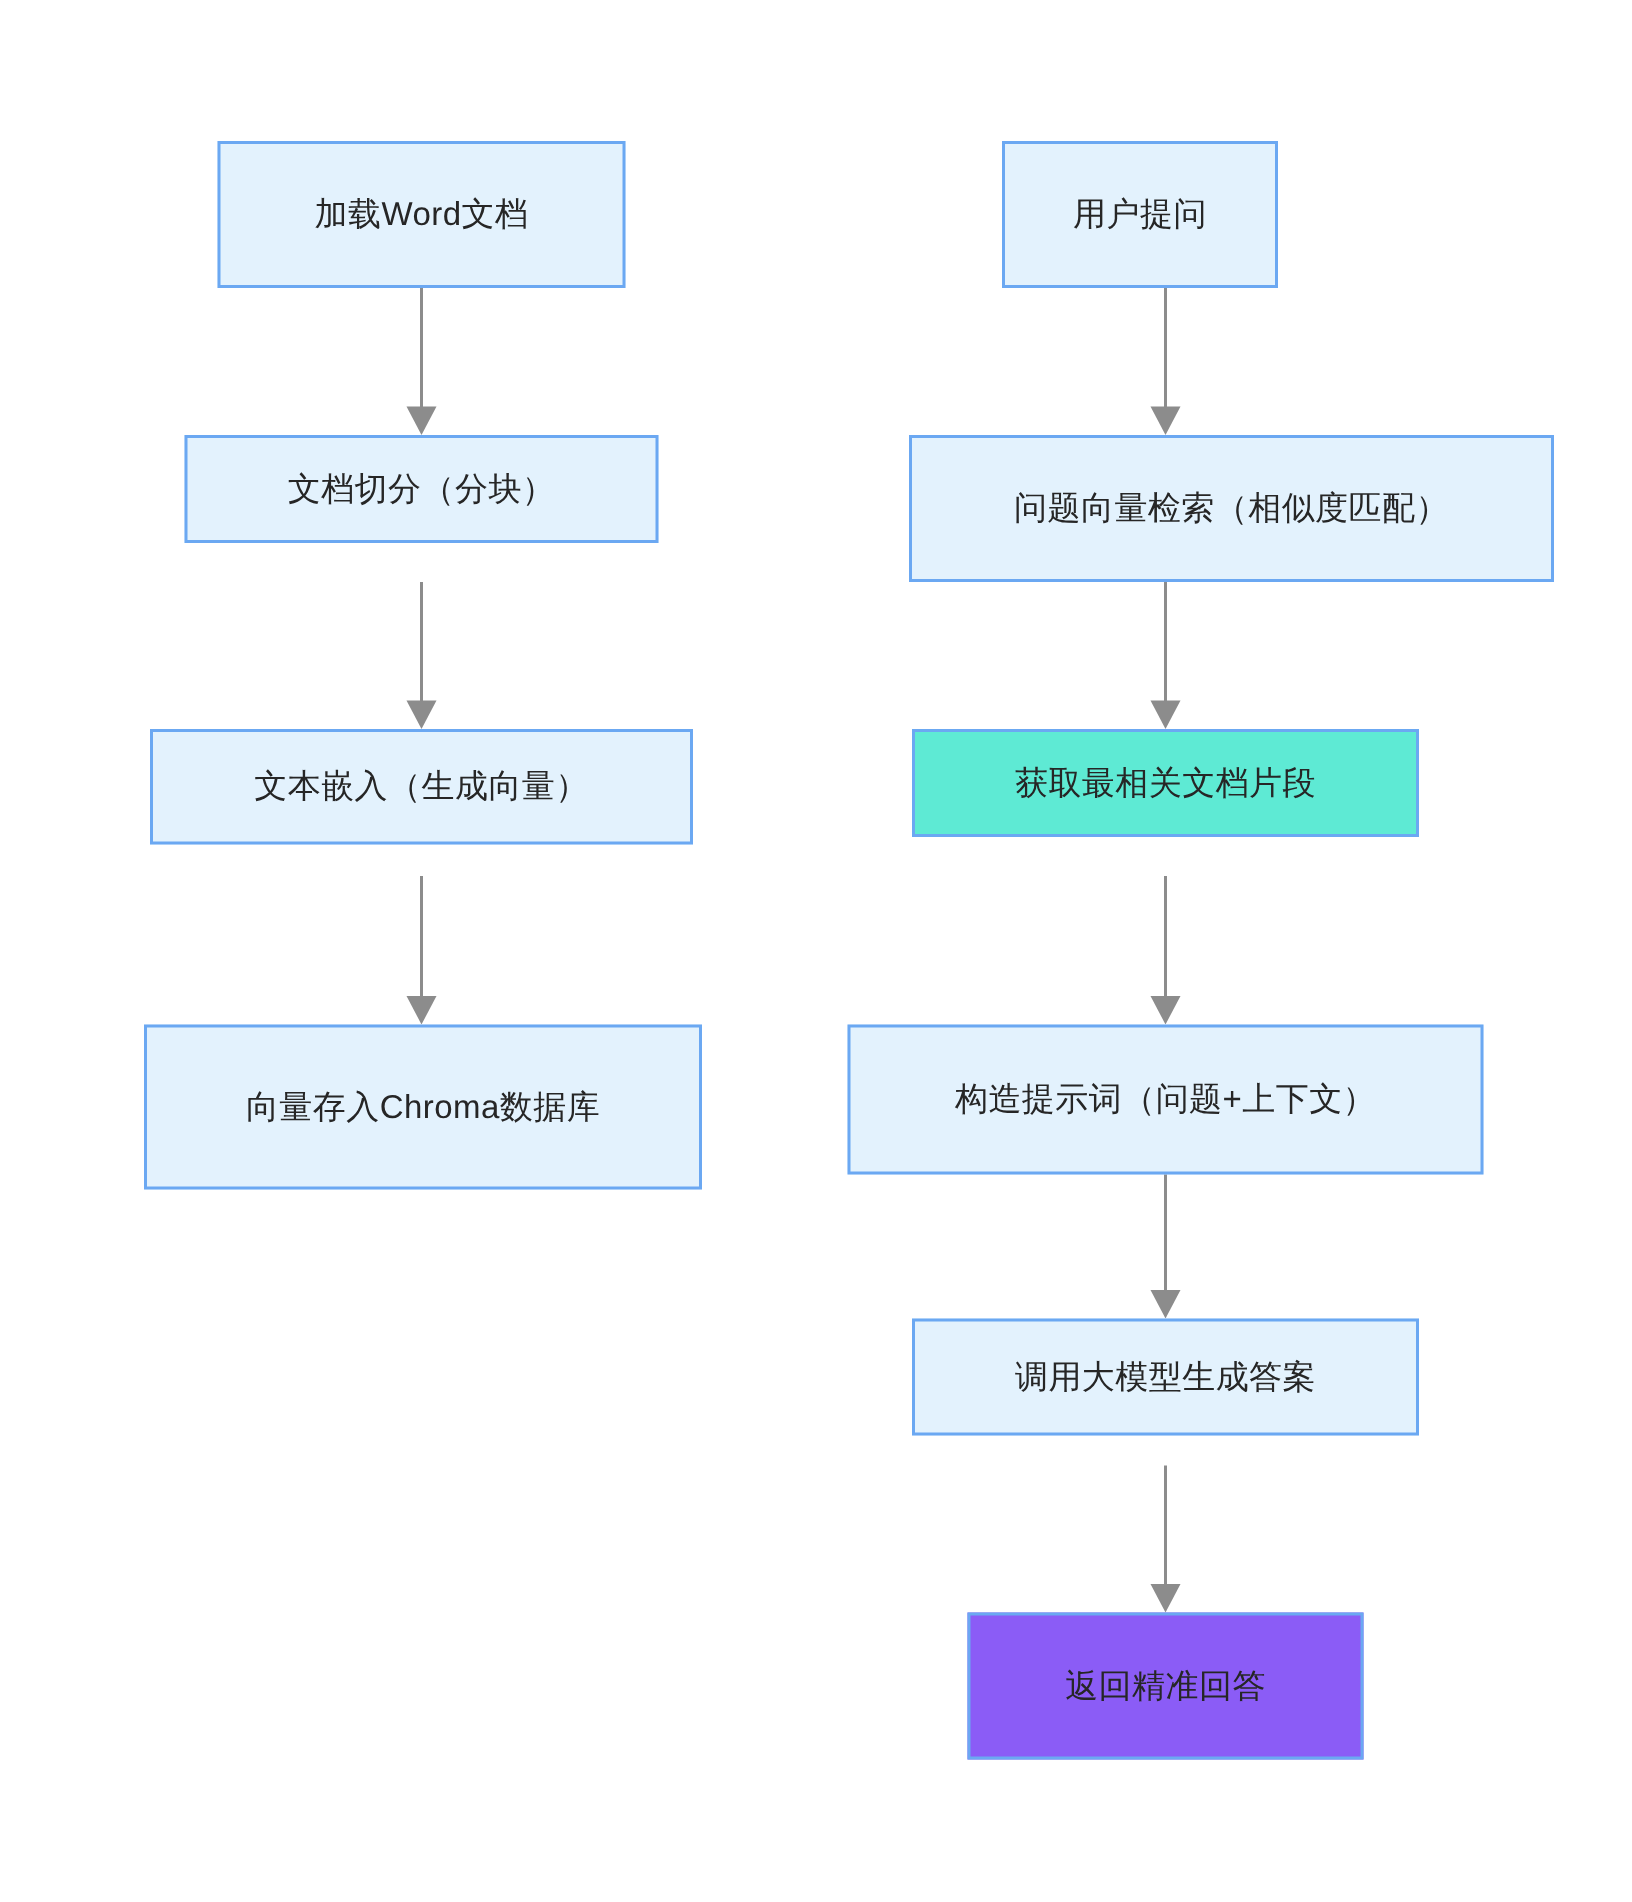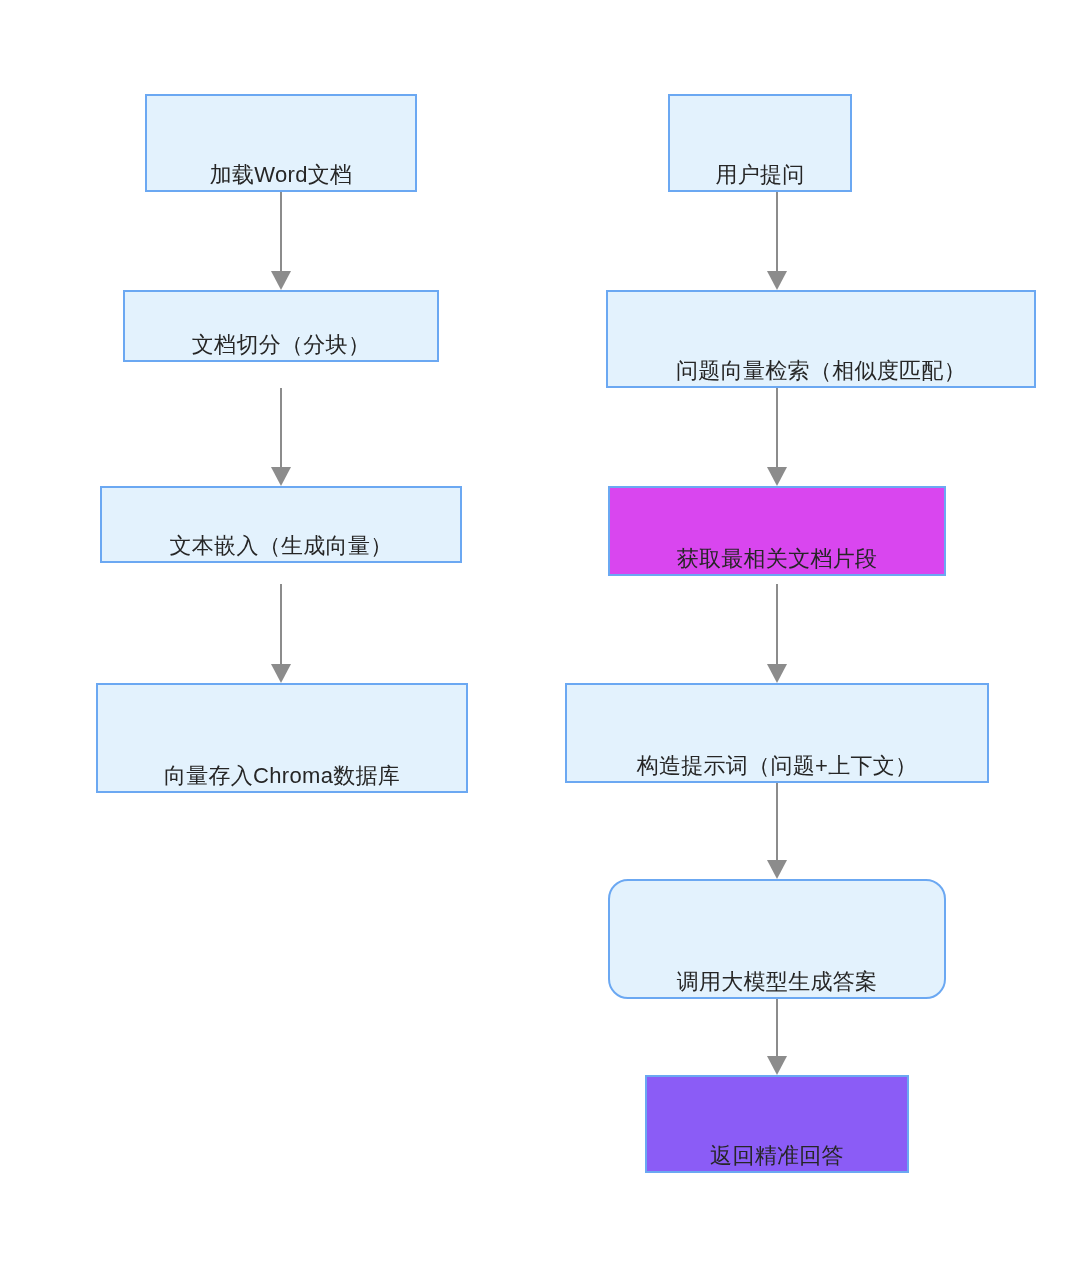--- a/index.html
+++ b/index.html
@@ -31,21 +31,21 @@
     height: 1268px;
     pointer-events: none;
   }
 
   .node {
     position: absolute;
     box-sizing: border-box;
     background: #e3f2fd;
     border: 2px solid #6ba8f2;
     display: flex;
-    align-items: flex-end;
+    align-items: center;
     justify-content: center;
     color: #262626;
     font-size: 22px;
     line-height: 1.3;
     letter-spacing: 0.3px;
     text-align: center;
     white-space: nowrap;
   }
 
   .watermark {
@@ -109,26 +109,26 @@
       </div>
       <div class="node" style="left: 96px; top: 683px; width: 372px; height: 110px; background: rgb(227, 242, 253); border-color: rgb(107, 168, 242); color: rgb(38, 38, 38);">
         <span>向量存入Chroma数据库</span>
       </div>
       <div class="node" style="left: 668px; top: 94px; width: 184px; height: 98px; background: rgb(227, 242, 253); border-color: rgb(107, 168, 242); color: rgb(38, 38, 38);">
         <span>用户提问</span>
       </div>
       <div class="node" style="left: 562px; top: 290px; width: 430px; height: 98px; background: rgb(227, 242, 253); border-color: rgb(107, 168, 242); color: rgb(38, 38, 38); margin-left: 44px;">
         <span>问题向量检索（相似度匹配）</span>
       </div>
-      <div class="node" style="left: 608px; top: 486px; width: 338px; height: 90px; background: #d946ef; border-color: rgb(107, 168, 242); color: rgb(38, 38, 38);">
+      <div class="node" style="left: 608px; top: 486px; width: 338px; height: 72px; background: #5eead4; border-color: rgb(107, 168, 242); color: rgb(38, 38, 38);">
         <span>获取最相关文档片段</span>
       </div>
       <div class="node" style="left: 565px; top: 683px; width: 424px; height: 100px; background: rgb(227, 242, 253); border-color: rgb(107, 168, 242); color: rgb(38, 38, 38);">
         <span>构造提示词（问题+上下文）</span>
       </div>
-      <div class="node" style="left: 608px; top: 879px; width: 338px; height: 120px; background: rgb(227, 242, 253); border-color: rgb(107, 168, 242); color: rgb(38, 38, 38); border-radius: 20px;">
+      <div class="node" style="left: 608px; top: 879px; width: 338px; height: 78px; background: rgb(227, 242, 253); border-color: rgb(107, 168, 242); color: rgb(38, 38, 38);">
         <span>调用大模型生成答案</span>
       </div>
       <div class="node" style="left: 645px; top: 1075px; width: 264px; height: 98px; background: #8b5cf6; border-color: rgb(107, 168, 242); color: rgb(38, 38, 38);">
         <span>返回精准回答</span>
       </div>
     </div>
 </div>
 
 </body></html>

